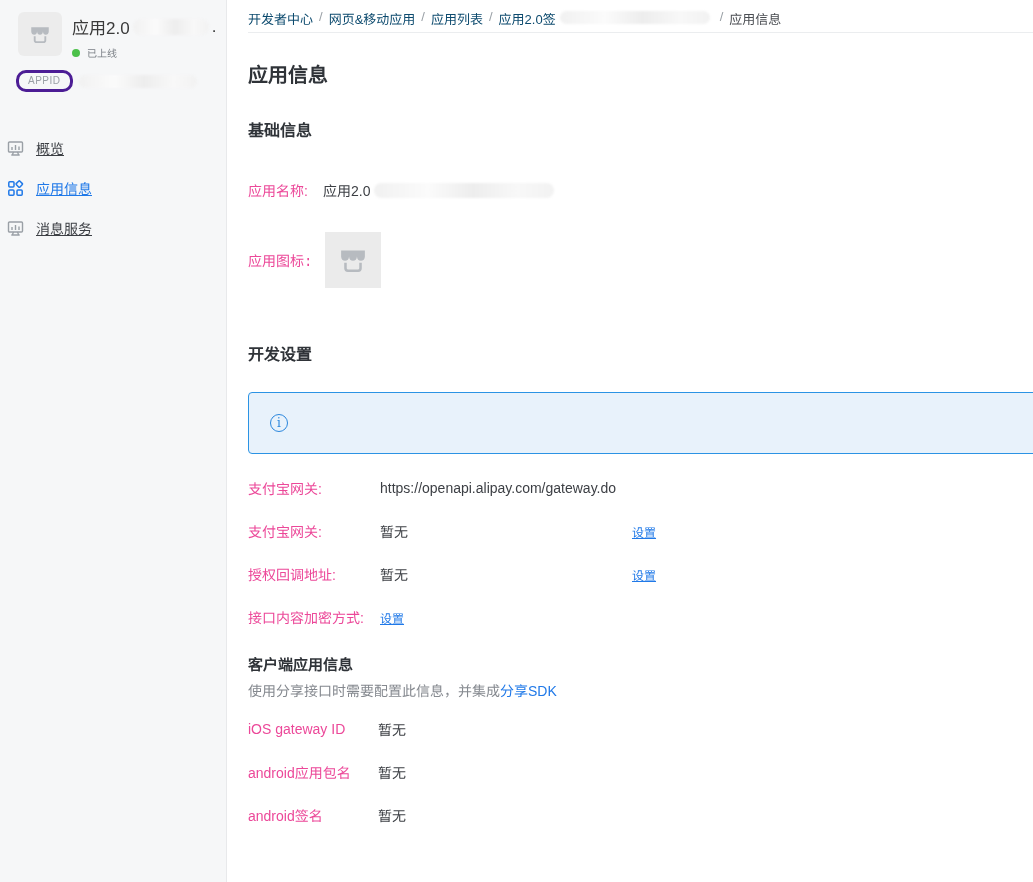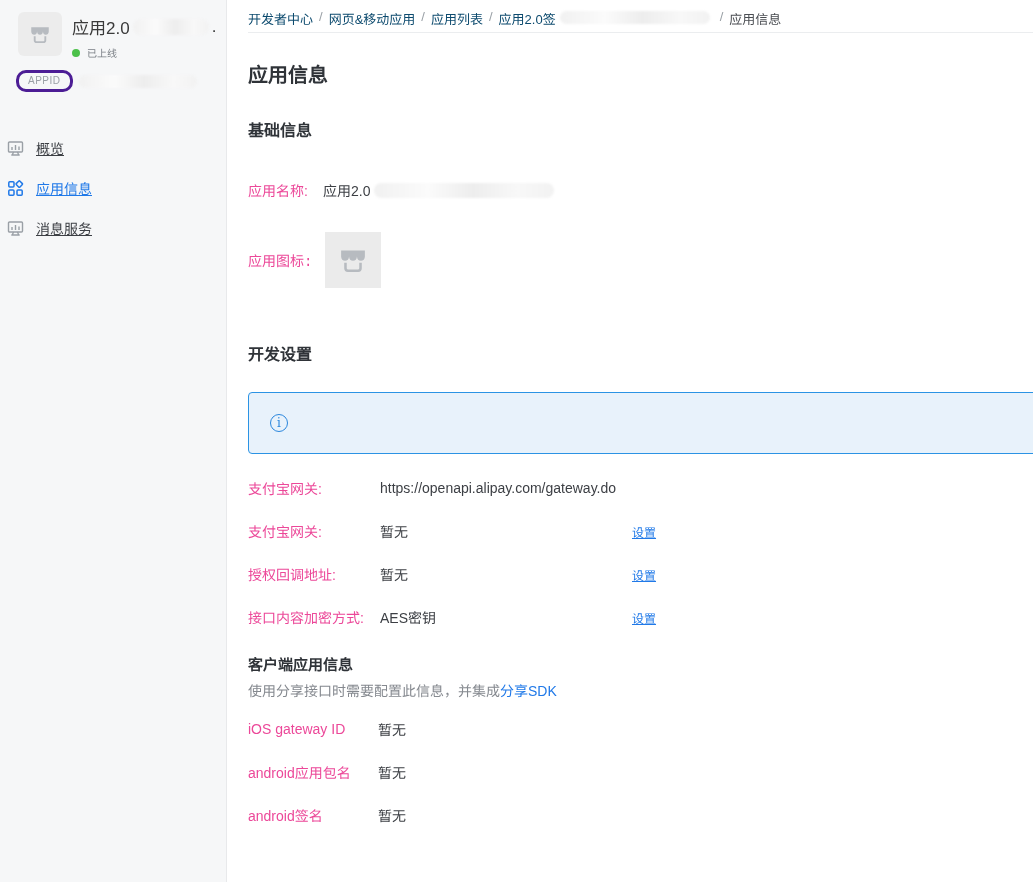--- a/index.html
+++ b/index.html
@@ -263,21 +263,20 @@
 
       <div class="row dev-row">
         <span class="lbl">授权回调地址:</span>
         <span class="val">暂无</span>
         <span class="act lnk lnk-ul">设置</span>
       </div>
 
 
       <div class="row dev-row">
         <span class="lbl">接口内容加密方式:</span>
-        <span class="val">AES密钥</span>
         <span class="act lnk lnk-ul">设置</span>
       </div>
     </div>
 
     <div class="sec-h3">客户端应用信息</div>
     <div class="client-sub">
       <span>使用分享接口时需要配置此信息，并集成</span><span class="lnk">分享SDK</span>
     </div>
 
     <div class="client-rows">

